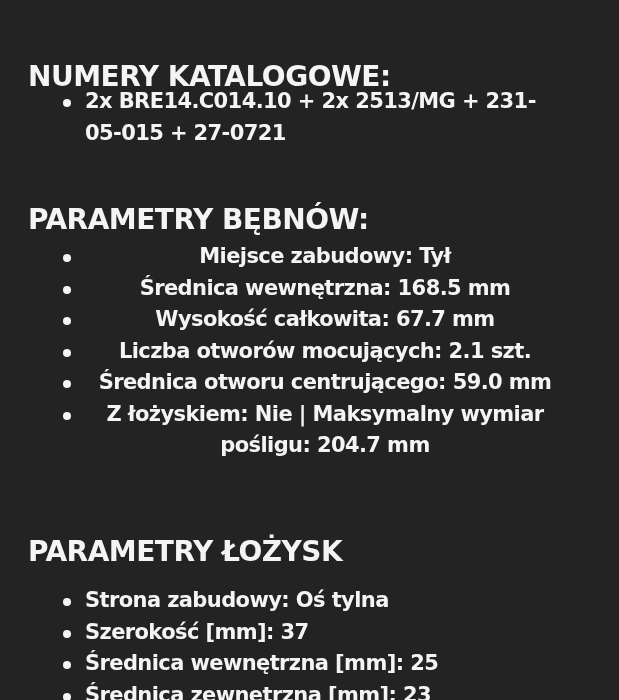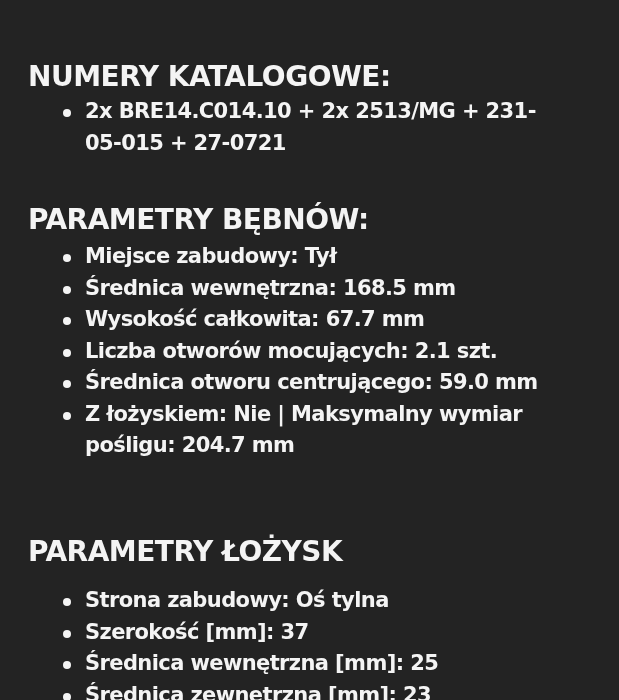--- a/index.html
+++ b/index.html
@@ -24,26 +24,26 @@
   li::before {
     content:""; position:absolute; left:-22px; top:13px;
     width:8px; height:8px; border-radius:50%; background:#f4f4f4;
   }
 </style>
 </head>
 <body>
 
 <div class="wrap">
   <h2 style="top:44px;">NUMERY KATALOGOWE:</h2>
-  <ul style="top:96px;">
+  <ul style="top:86px;">
     <li>2x BRE14.C014.10 + 2x 2513/MG + 231-05-015 + 27-0721</li>
   </ul>
 
   <h2 style="top:187px;">PARAMETRY BĘBNÓW:</h2>
-  <ul style="top:241px;">
+  <ul style="top:241px;text-align:center;">
     <li>Miejsce zabudowy: Tył</li>
     <li>Średnica wewnętrzna: 168.5 mm</li>
     <li>Wysokość całkowita: 67.7 mm</li>
     <li>Liczba otworów mocujących: 2.1 szt.</li>
     <li>Średnica otworu centrującego: 59.0 mm</li>
     <li>Z łożyskiem: Nie | Maksymalny wymiar pośligu: 204.7 mm</li>
   </ul>
 
   <h2 style="top:519px;">PARAMETRY ŁOŻYSK</h2>
   <ul style="top:573px;margin-top:12px;">

